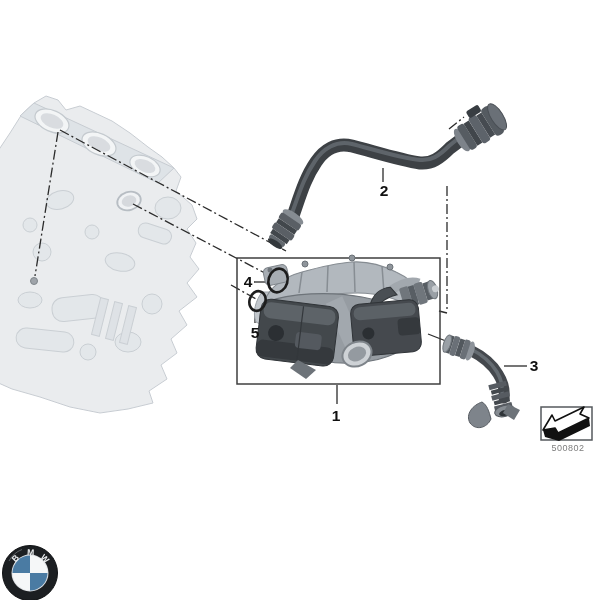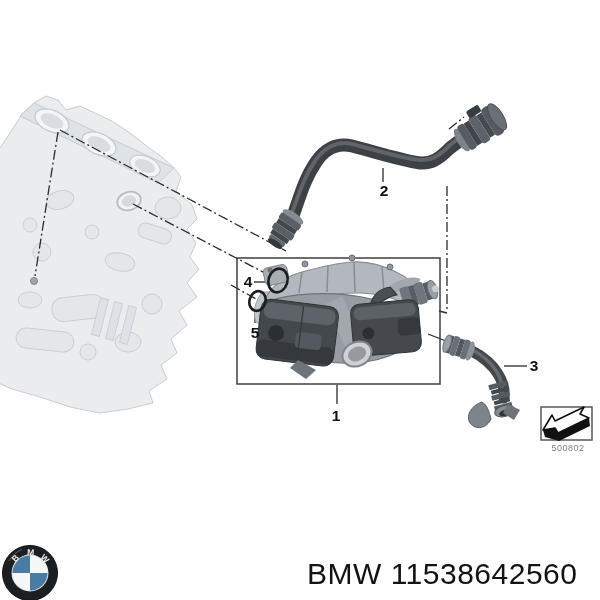--- a/index.html
+++ b/index.html
@@ -209,14 +209,13 @@
     <circle cx="28" cy="28" r="18.5" fill="#dfe2e5"></circle>
     <path d="M28,28 L28,10.5 A17.5,17.5 0 0 0 10.5,28 Z" fill="#4a7ba3"></path>
     <path d="M28,28 L45.5,28 A17.5,17.5 0 0 0 28,10.5 Z" fill="#f5f7f8"></path>
     <path d="M28,28 L10.5,28 A17.5,17.5 0 0 0 28,45.5 Z" fill="#f5f7f8"></path>
     <path d="M28,28 L28,45.5 A17.5,17.5 0 0 0 45.5,28 Z" fill="#4a7ba3"></path>
     <text class="roundel" x="13.2" y="13.2" text-anchor="middle" dominant-baseline="central" transform="rotate(-45 13.2 13.2)">B</text>
     <text class="roundel" x="28.6" y="7.2" text-anchor="middle" dominant-baseline="central" transform="rotate(3 28.6 7.2)">M</text>
     <text class="roundel" x="43" y="13.5" text-anchor="middle" dominant-baseline="central" transform="rotate(46 43 13.5)">W</text>
   </svg>
 
-  <div class="part-text">BMW 11538642560</div>
 </div>
 
 </body></html>

